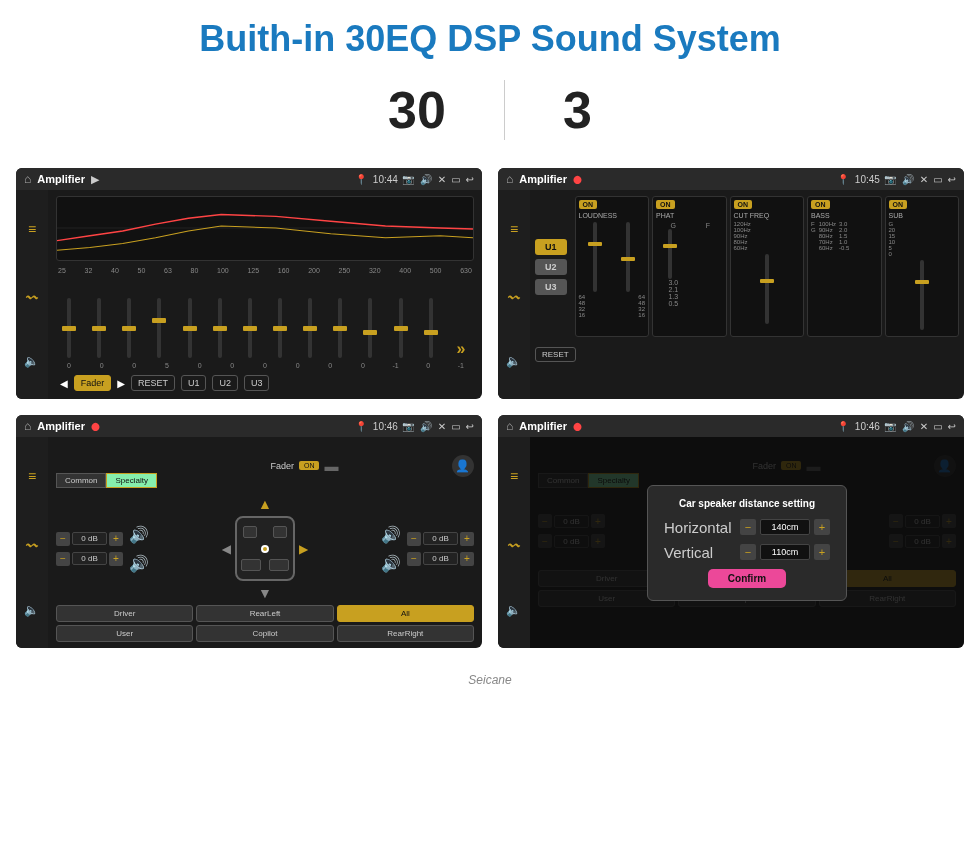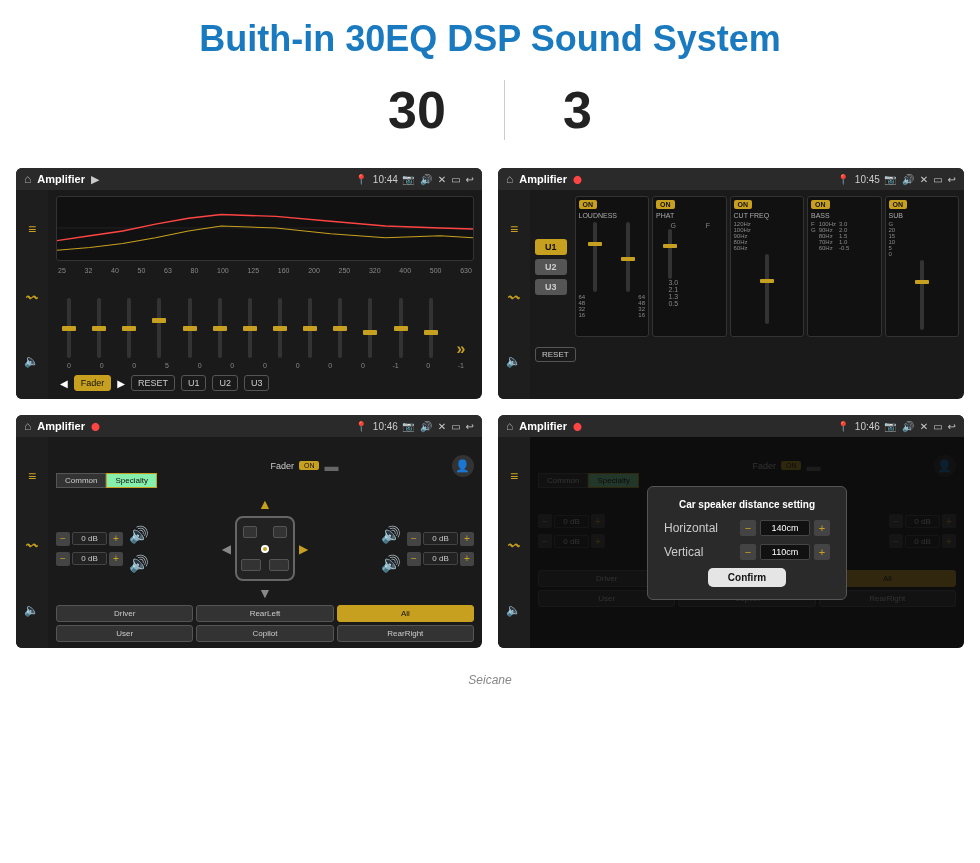--- a/index.html
+++ b/index.html
@@ -335,21 +335,21 @@
     }
     .dialog-row {
       display: flex;
       align-items: center;
       justify-content: space-between;
       margin-bottom: 8px;
       gap: 8px;
     }
     .dialog-label {
       color: #ccc;
-      font-size: 12px;
+      font-size: 15px;
       min-width: 50px;
     }
     .dialog-control {
       display: flex;
       align-items: center;
       gap: 4px;
     }
     .dialog-btn {
       background: #444;
       border: none;
@@ -367,21 +367,21 @@
       background: #111;
       border: 1px solid #444;
       color: #fff;
       font-size: 9px;
       padding: 2px 8px;
       border-radius: 2px;
       min-width: 50px;
       text-align: center;
     }
     .dialog-confirm {
-      background: #e5e5e5;
+      background: #ec4899;
       border: none;
       color: #111;
       font-size: 10px;
       font-weight: bold;
       padding: 4px 20px;
       border-radius: 5px;
       cursor: pointer;
       display: block;
       margin: 8px auto 0;
     }

